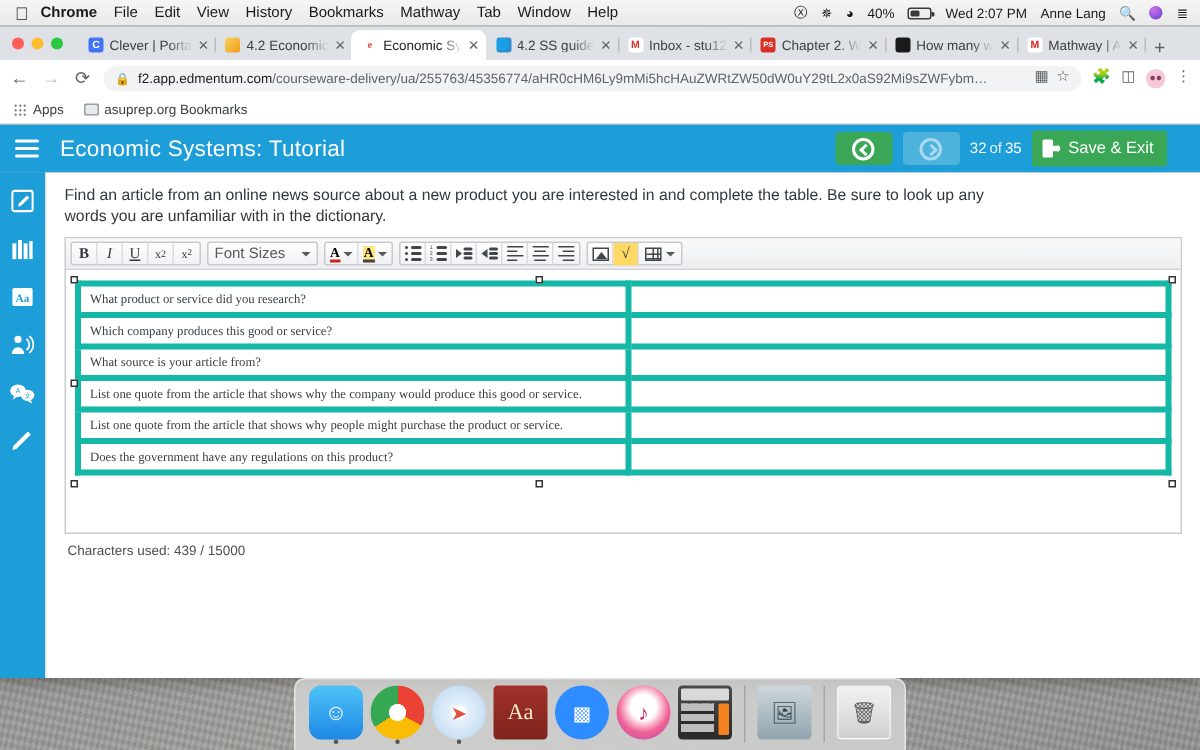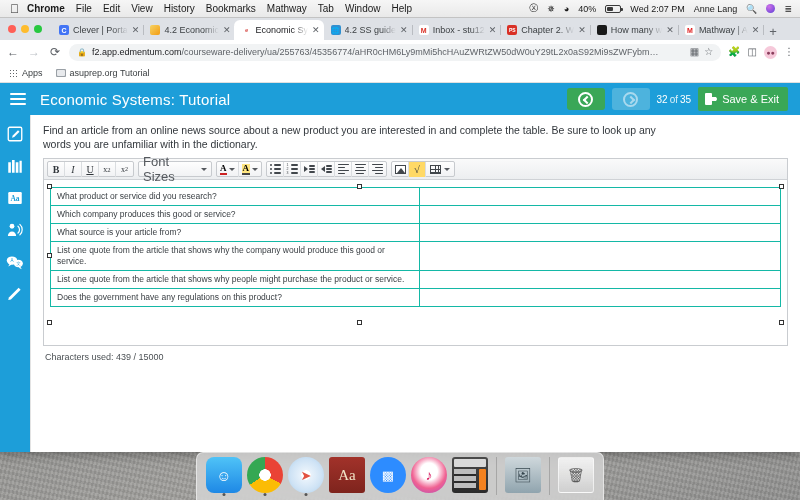--- a/index.html
+++ b/index.html
@@ -135,21 +135,21 @@
 
   #apphead {
     height: 32px; background: #1d9ed9; display: flex; align-items: center;
     flex: 0 0 32px;
   }
   #apphead .hamburger {
     width: 36px; display: flex; flex-direction: column; align-items: center; justify-content: center; gap: 3px;
   }
   #apphead .hamburger i { display: block; width: 16px; height: 2px; background: #fff; border-radius: 1px; }
   #apphead .htitle { font-size: 15px; color: #fff; padding-left: 4px; letter-spacing: .2px; }
-  #apphead .hright { margin-left: auto; display: flex; align-items: center; gap: 7px; padding-right: 12px; justify-content: flex-end; }
+  #apphead .hright { margin-left: auto; display: flex; align-items: center; gap: 7px; padding-right: 22px; justify-content: flex-end; }
   .circbtn {
     width: 38px; height: 22px; border-radius: 3px; display: flex; align-items: center; justify-content: center;
   }
   .circbtn.green { background: #3aa757; }
   .circbtn.dis { background: #4db3dd; }
   .arrow-circ { width: 15px; height: 15px; border-radius: 50%; border: 2px solid #fff; position: relative; display: block; }
   .circbtn.dis .arrow-circ { border-color: #a9d9ee; }
   .arrow-circ::after {
     content: ""; position: absolute; left: 3.5px; top: 3.5px; width: 4px; height: 4px;
     border-left: 2px solid #fff; border-bottom: 2px solid #fff; transform: rotate(45deg);
@@ -203,21 +203,21 @@
   .tbtn:last-child { border-right: none; }
   .tbtn.bold { font-weight: bold; font-family: "Liberation Serif", serif; font-size: 10px; }
   .tbtn.ital { font-style: italic; font-family: "Liberation Serif", serif; font-size: 10px; }
   .tbtn.under { text-decoration: underline; font-family: "Liberation Serif", serif; font-size: 10px; }
   .tbtn.sup, .tbtn.sub { font-size: 8px; font-family: "Liberation Serif", serif; }
   .tbtn.sup sub, .tbtn.sub sub { font-size: 6px; }
   .tbtn.wide { width: auto; padding: 0 4px; }
   .fontsel {
     display: flex; align-items: center; justify-content: space-between;
     width: 74px; height: 16px; border: 1px solid #c7cace; border-radius: 2px;
-    background: linear-gradient(#fefefe,#f1f2f4); font-size: 13px; color: #55595e;
+    background: linear-gradient(#fefefe,#f1f2f4); font-size: 10px; color: #55595e;
     padding: 0 4px; margin-right: 4px;
   }
   .caret { width:0; height:0; border-left:3px solid transparent; border-right:3px solid transparent; border-top:3.5px solid #55595e; }
   .colbtn { display: flex; align-items: center; gap: 2px; padding: 0 3px; height: 15px; border-right: 1px solid #dadde0; }
   .colbtn:last-child { border-right: none; }
   .colA { font-size: 9px; font-weight: bold; font-family: "Liberation Serif", serif; line-height: 9px; border-bottom: 2px solid #c22; }
   .colA.hl { background: #ffe680; border-bottom-color: #444; padding: 0 1px; }
   .ln { display: block; background: #41464b; height: 1.5px; border-radius: 1px; }
   .icon-list { display: flex; flex-direction: column; gap: 1.5px; width: 11px; }
   .icon-list .row { display: flex; align-items: center; gap: 2px; }
@@ -236,22 +236,22 @@
     linear-gradient(#41464b,#41464b) 7px 0/1px 100% no-repeat; }
   .icon-indent { display: flex; align-items: center; gap: 1px; }
   .icon-indent .arr { width:0;height:0;border-top:3px solid transparent;border-bottom:3px solid transparent;border-left:4px solid #41464b; }
   .icon-indent .arr.l { border-left:none; border-right:4px solid #41464b; }
   .icon-indent .bars { display:flex; flex-direction:column; gap:1.5px; width:6px; }
   .mathbtn { background: #ffd966; }
 
   #etable-wrap { padding: 7px 6px 0 6px; position: relative; }
   table.qtable { width: 100%; border-collapse: collapse; table-layout: fixed; }
   table.qtable td {
-    border: 1px solid #14b8a6; font-size: 8.5px; color: #3b4045;
-    padding: 3px 4px 3px 6px; line-height: 11px; vertical-align: middle;
+    border: 4px solid #14b8a6; font-size: 8.5px; color: #3b4045;
+    padding: 3px 4px 3px 6px; line-height: 11px; vertical-align: middle; font-family: Liberation Serif, serif;
   }
   table.qtable td.qcol { width: 50.5%; }
   table.qtable td.acol { width: 49.5%; }
   .handle {
     position: absolute; width: 5px; height: 5px; background: #fff;
     border: 1px solid #333; z-index: 3;
   }
   #editor-blank { height: 38px; }
   #charcount { font-size: 9px; color: #4b5054; padding: 6px 0 0 2px; }
   #submitwrap { display: flex; justify-content: center; padding-top: 16px; }
@@ -392,21 +392,21 @@
     <span class="tbicon">⋮</span>
   </div>
 
   <div id="bookmarks">
     <div class="bm">
       <span class="apps-grid"></span>
       <span>Apps</span>
     </div>
     <div class="bm">
       <span class="bm-folder"></span>
-      <span>asuprep.org Tutorial</span>
+      <span>asuprep.org Bookmarks</span>
     </div>
   </div>
 
   <div id="page">
 
     <div id="apphead">
       <div class="hamburger">
           <i></i>
           <i></i>
           <i></i>

